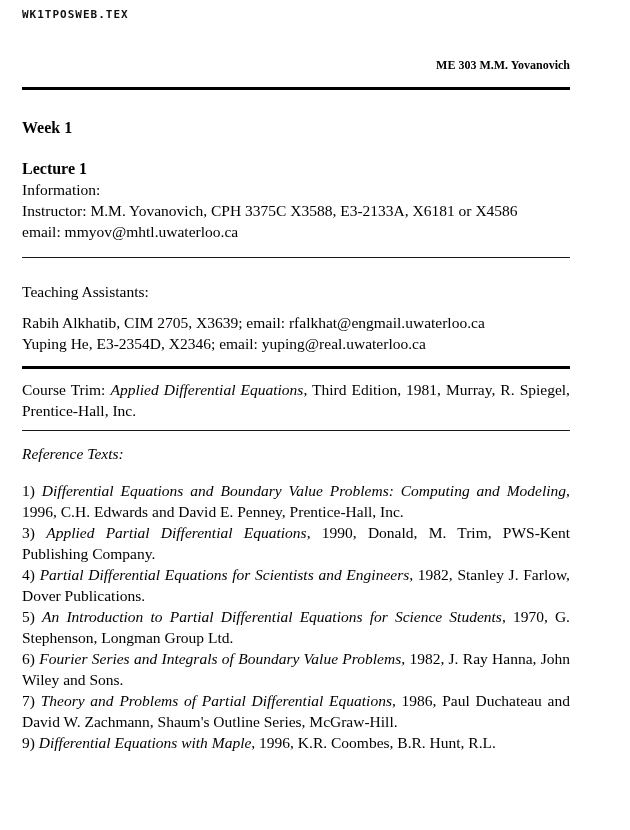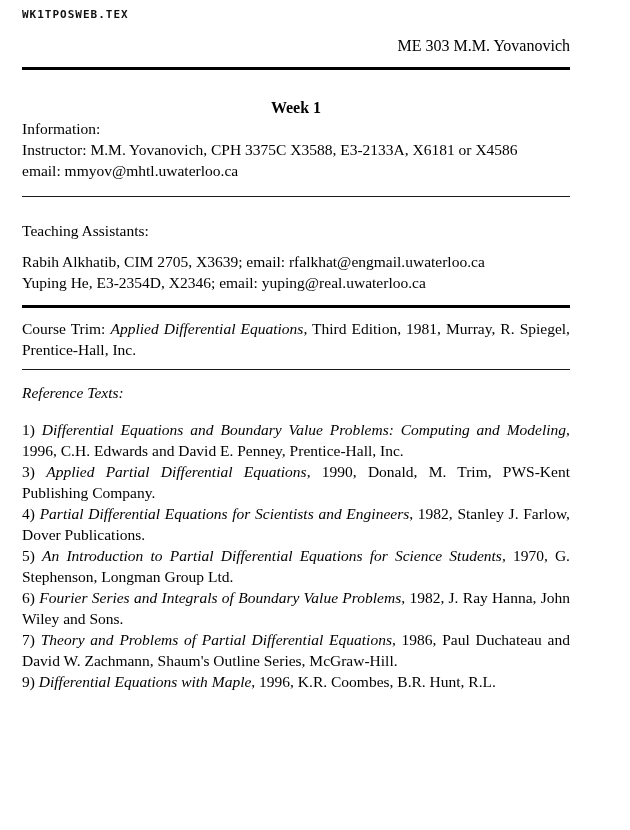--- a/index.html
+++ b/index.html
@@ -19,40 +19,39 @@
     border-radius: 19px;
   }
   .filename {
     font-family: "DejaVu Sans Mono", monospace;
     font-weight: bold;
     font-size: 11px;
     letter-spacing: 1px;
     color: #111111;
   }
   .course-header {
-    margin-top: 14px;
+    margin-top: 34px;
     text-align: right;
-    font-weight: normal;
-    font-size: 16px;
+    font-weight: bold;
+    font-size: 12px;
     line-height: 21px;
   }
   .rule-thick {
     border: none;
     height: 3px;
     background: #000000;
   }
   .rule-thin {
     border: none;
     height: 1px;
     background: #1a1a1a;
   }
   .rule-1 { margin-top: 11px; }
   .week-title {
     margin-top: 27px;
-    text-align: center;
     font-weight: bold;
     font-size: 16px;
     line-height: 21px;
   }
   .body-text { font-size: 15.5px; line-height: 21px; }
   .lecture-title {
     margin-top: 20px;
     font-weight: bold;
     font-size: 16px;
     line-height: 21px;
@@ -72,20 +71,21 @@
 <div class="page">
 
   <div class="filename">WK1TPOSWEB.TEX</div>
 
   <div class="course-header">ME 303 M.M. Yovanovich</div>
 
   <hr class="rule-thick rule-1">
 
   <div class="week-title">Week 1</div>
 
+  <div class="lecture-title">Lecture 1</div>
   <div class="body-text">Information:</div>
   <div class="body-text">Instructor: M.M. Yovanovich, CPH 3375C X3588, E3-2133A, X6181 or X4586</div>
   <div class="body-text">email: mmyov@mhtl.uwaterloo.ca</div>
 
   <hr class="rule-thin rule-2">
 
   <div class="body-text ta-heading">Teaching Assistants:</div>
   <div class="body-text">Rabih Alkhatib, CIM 2705, X3639; email: rfalkhat@engmail.uwaterloo.ca</div>
   <div class="body-text">Yuping He, E3-2354D, X2346; email: yuping@real.uwaterloo.ca</div>
 

